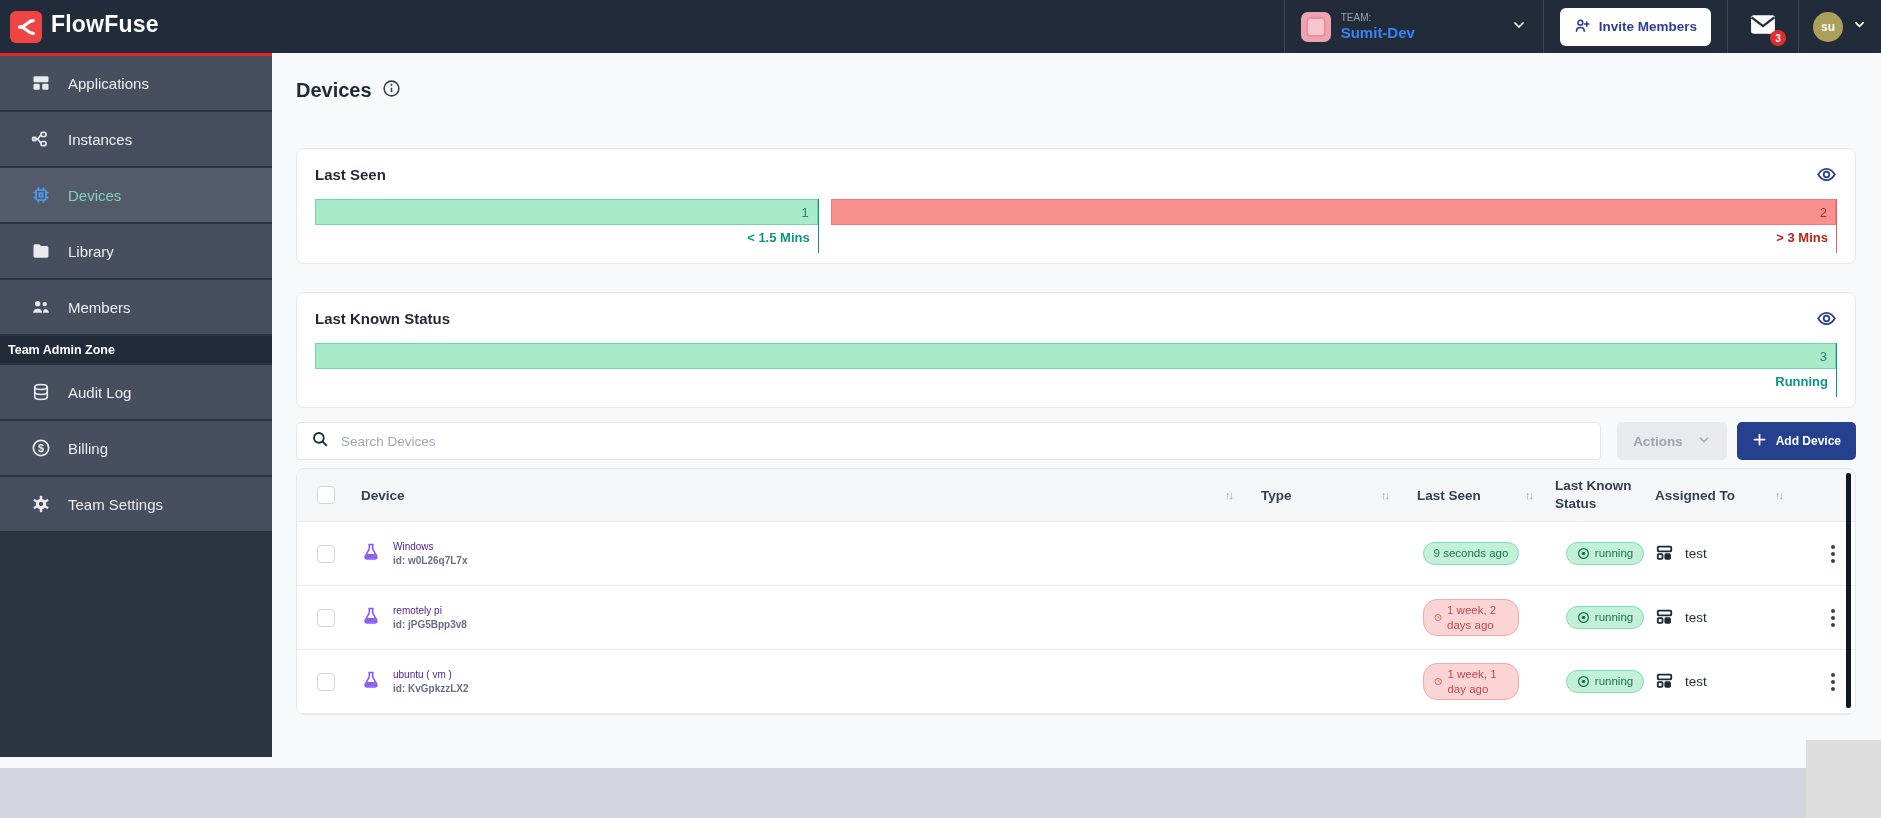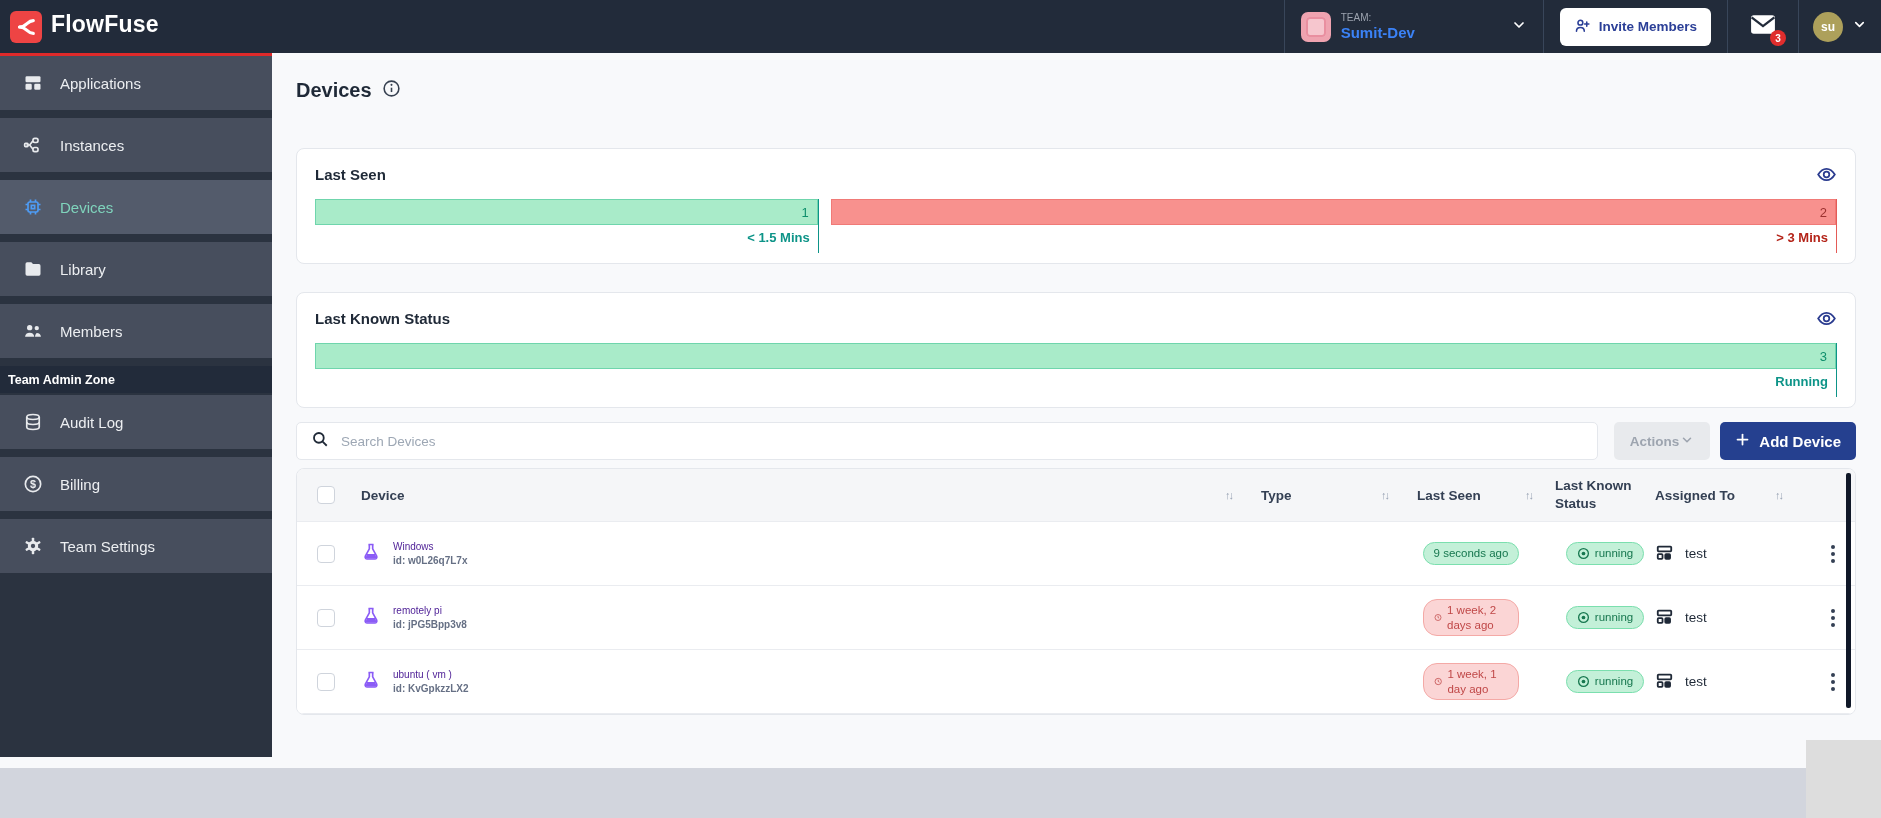--- a/index.html
+++ b/index.html
@@ -21,21 +21,21 @@
   .team-chevron { margin-left:auto; }
   .invite-btn { display:flex; align-items:center; gap:8px; background:#FFFFFF; color:#2B3F97; font-size:13.5px; font-weight:700; border:none; border-radius:6px; padding:9px 14px; margin:0 16px; cursor:pointer; }
   .mail-wrap { position:relative; padding:0 22px; cursor:pointer; height:53px; display:flex; align-items:center; }
   .mail-badge { position:absolute; right:12px; bottom:7px; background:#E02D2D; color:#fff; font-size:10px; font-weight:700; width:16px; height:16px; border-radius:50%; display:flex; align-items:center; justify-content:center; }
   .user-wrap { display:flex; align-items:center; gap:9px; padding-left:14px; cursor:pointer; }
   .user-avatar { width:30px; height:30px; border-radius:50%; background:#ADA05B; color:#FFFFFF; font-size:12px; font-weight:700; display:flex; align-items:center; justify-content:center; }
 
   
   .app { display:flex; height:715px; }
   .sidebar { width:272px; height:704px; background:#2B3340; border-top:3px solid #E02A2A; flex-shrink:0; }
-  .side-item { height:54px; background:#474E5D; display:flex; align-items:center; gap:16px; padding-left:22px; color:#ECEEF1; font-size:15px; margin-bottom:8px; cursor:pointer; }
+  .side-item { height:54px; background:#474E5D; display:flex; align-items:center; gap:16px; padding-left:30px; color:#ECEEF1; font-size:15px; margin-bottom:2px; cursor:pointer; }
   .side-item .sicon { width:22px; display:flex; justify-content:center; color:#E8EAED; }
   .side-item.active { background:#535B6B; color:#7FD4BC; }
   .side-item.active .sicon { color:#4E9CF5; }
   .side-section { height:27px; background:#222B3A; color:#FFFFFF; font-size:12.5px; font-weight:700; display:flex; align-items:center; padding-left:8px; margin-bottom:2px; }
 
   .main { flex:1; height:715px; padding:26px 25px 0 24px; overflow:hidden; }
   .page-title-row { display:flex; align-items:center; gap:10px; }
   .page-title { font-size:20px; font-weight:700; color:#1F2937; }
   .page-desc { margin-top:8px; font-size:13.5px; color:#475467; }
 
@@ -56,22 +56,22 @@
   .bar-red { background:#F8918E; border:1px solid #F07A77; color:#9B3230; }
   .seg-label { text-align:right; padding:5px 8px 8px 0; font-size:13px; font-weight:600; }
   .lbl-teal { color:#0D9488; }
   .lbl-red { color:#B42318; }
 
   
   .toolbar { display:flex; align-items:center; margin-top:14px; }
   .search-box { flex:1; display:flex; align-items:center; gap:12px; background:#FFFFFF; border:1px solid #E4E7EC; border-radius:5px; height:38px; padding:0 14px; }
   .search-box input { border:none; outline:none; flex:1; font-size:13.5px; color:#344054; font-family:inherit; }
   .search-box input::placeholder { color:#9DA7B4; }
-  .actions-btn { display:flex; align-items:center; gap:1px; background:#E8EAED; color:#9DA4AF; border:none; border-radius:5px; height:38px; padding:0 16px; font-size:13.5px; font-weight:600; margin-left:16px; cursor:pointer; }
-  .add-btn { display:flex; align-items:center; gap:9px; background:#25408F; color:#FFFFFF; border:none; border-radius:5px; height:38px; padding:0 15px; font-size:15px; font-weight:700; margin-left:10px; cursor:pointer; }
+  .actions-btn { display:flex; align-items:center; gap:14px; background:#E8EAED; color:#9DA4AF; border:none; border-radius:5px; height:38px; padding:0 16px; font-size:13.5px; font-weight:600; margin-left:16px; cursor:pointer; }
+  .add-btn { display:flex; align-items:center; gap:9px; background:#25408F; color:#FFFFFF; border:none; border-radius:5px; height:38px; padding:0 15px; font-size:12px; font-weight:700; margin-left:10px; cursor:pointer; }
 
   
   .table-card { position:relative; background:#FFFFFF; border:1px solid #E4E7EC; border-radius:8px; margin-top:8px; overflow:hidden; }
   .trow { display:grid; grid-template-columns:48px 1fr 36px 120px 36px 108px 30px 100px 120px 36px 44px; align-items:center; }
   .thead { background:#F5F6F8; height:53px; border-bottom:1px solid #EAECF0; font-size:13.5px; font-weight:700; color:#344054; }
   .th-wrap { line-height:1.3; max-width:92px; }
   .tbody-row { height:64px; border-bottom:1px solid #EAECF0; background:#FFFFFF; cursor:pointer; }
   .tbody-row:last-child { border-bottom:none; }
   .cb { width:18px; height:18px; border:1px solid #CFD4DC; border-radius:4px; background:#FFFFFF; margin-left:20px; cursor:pointer; }
   .sort { display:flex; color:#98A2B3; font-size:11px; cursor:pointer; letter-spacing:-2px; }

